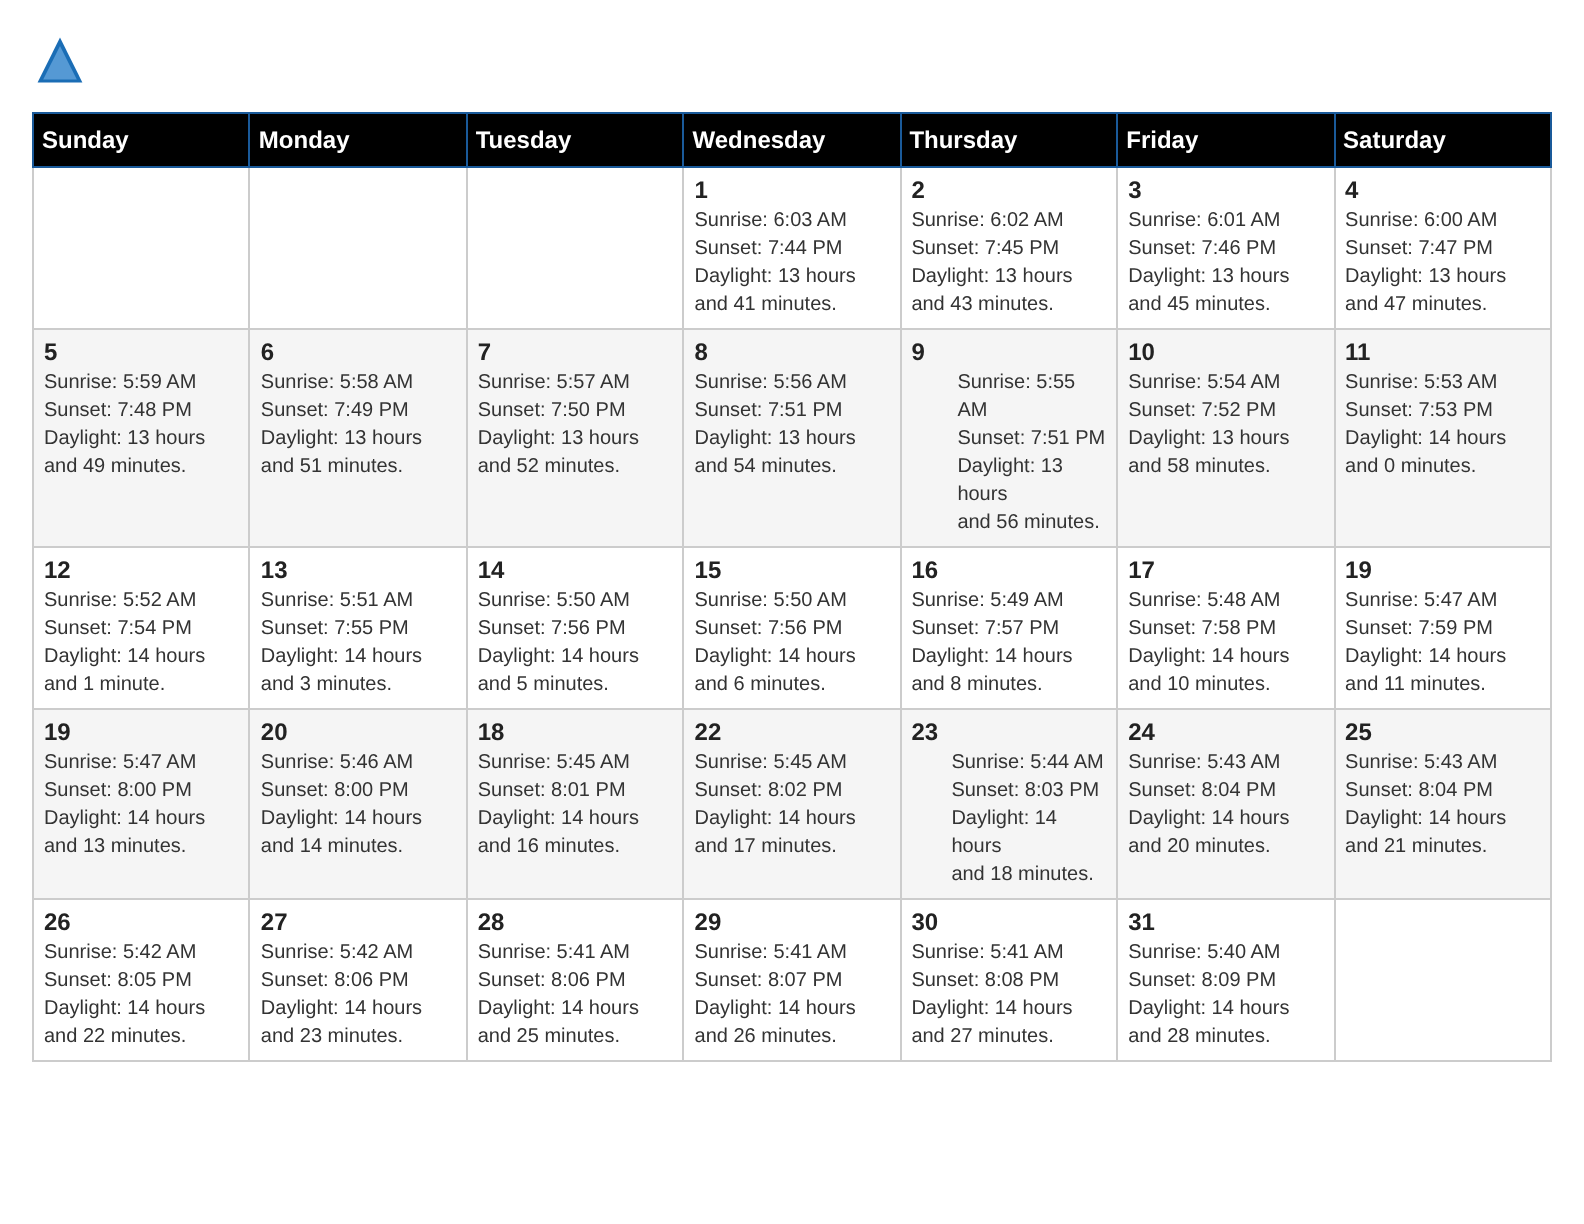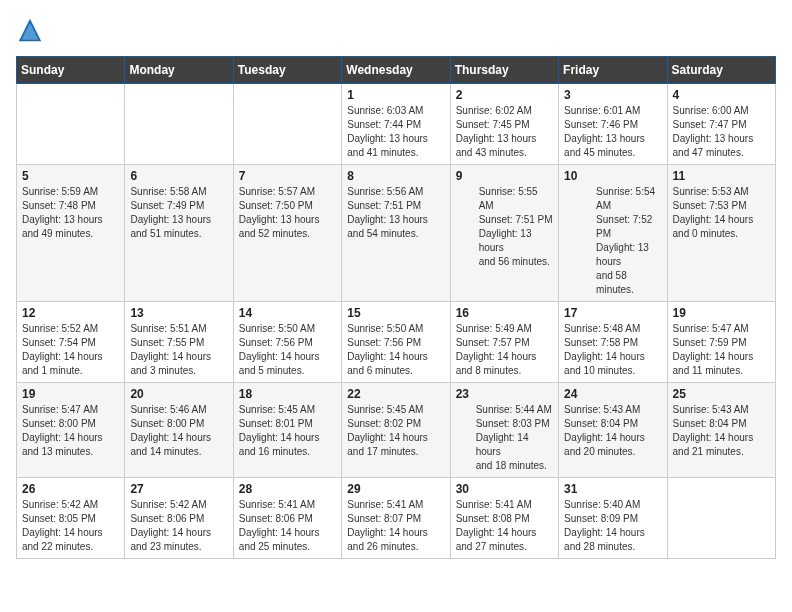--- a/index.html
+++ b/index.html
@@ -51,21 +51,21 @@
     .location-title {
       font-size: 14px;
       color: #555;
     }
     .calendar {
       width: 100%;
       border-collapse: collapse;
       border: 1px solid #ccc;
     }
     .calendar th {
-      background-color: #404040;
+      background-color: #000000;
       color: #fff;
       font-size: 12px;
       font-weight: bold;
       padding: 6px 4px;
       text-align: left;
       border: 1px solid #1a5a9a;
     }
     .calendar td {
       vertical-align: top;
       border: 1px solid #ccc;
@@ -190,21 +190,21 @@
         </td>
         <td>
           <div class="day-number">9</div>
           <div class="day-info" style="white-space: pre-line; margin-left: 23px;">Sunrise: 5:55 AM
 Sunset: 7:51 PM
 Daylight: 13 hours
 and 56 minutes.</div>
         </td>
         <td>
           <div class="day-number">10</div>
-          <div class="day-info" style="white-space: pre-line; margin-left: 32px;">Sunrise: 5:54 AM
+          <div class="day-info" style="white-space: pre-line;">Sunrise: 5:54 AM
 Sunset: 7:52 PM
 Daylight: 13 hours
 and 58 minutes.</div>
         </td>
         <td>
           <div class="day-number">11</div>
           <div class="day-info" style="white-space: pre-line;">Sunrise: 5:53 AM
 Sunset: 7:53 PM
 Daylight: 14 hours
 and 0 minutes.</div>

